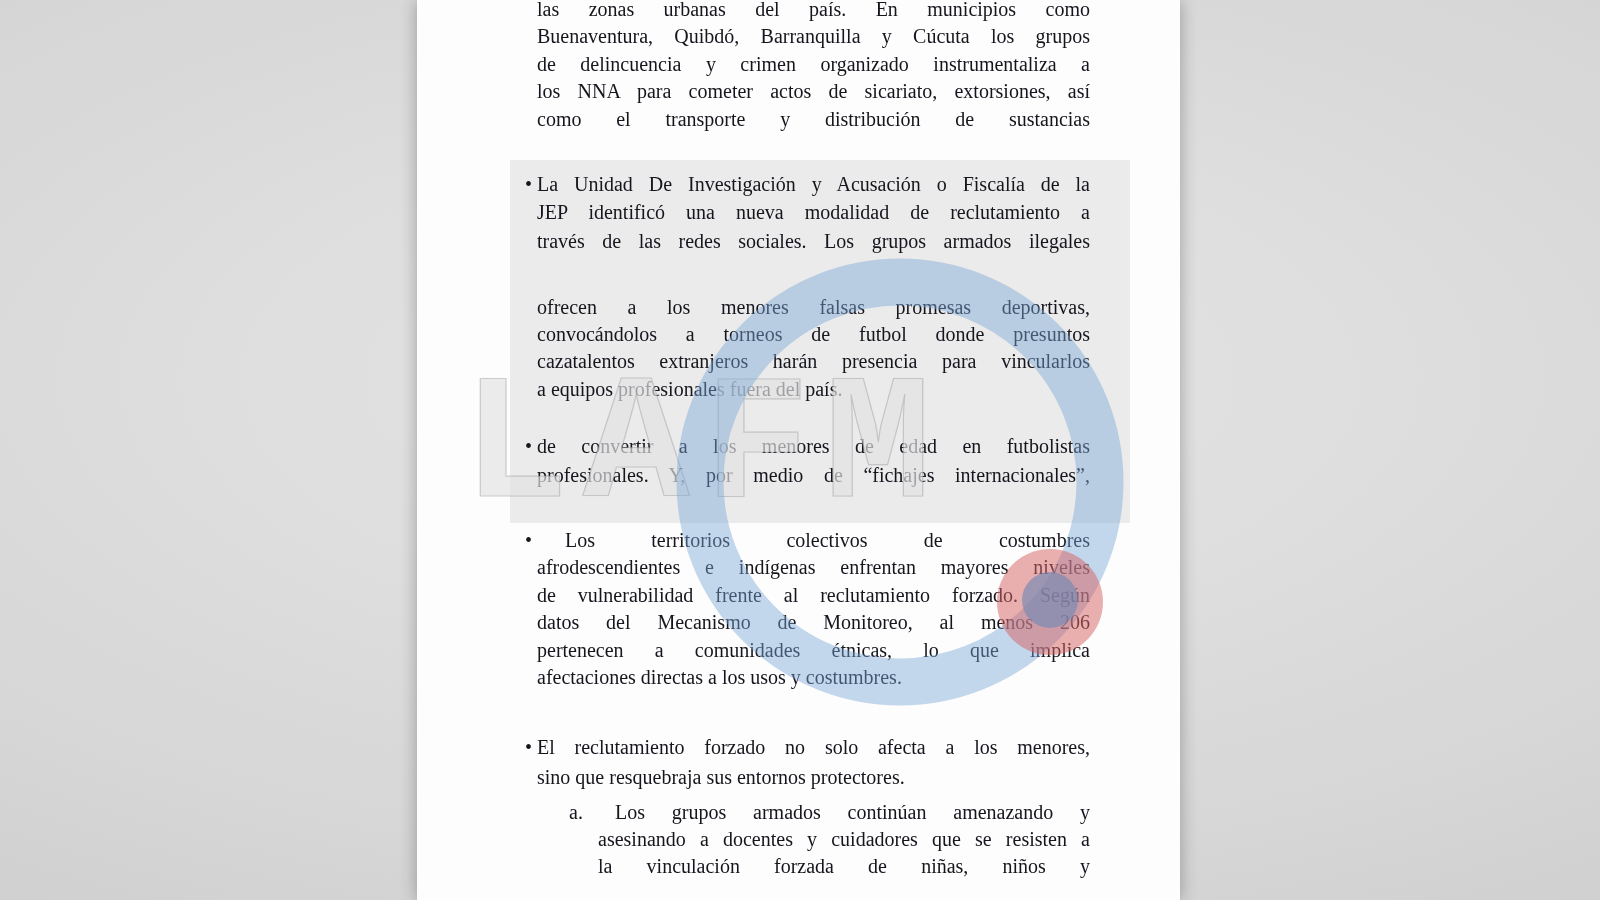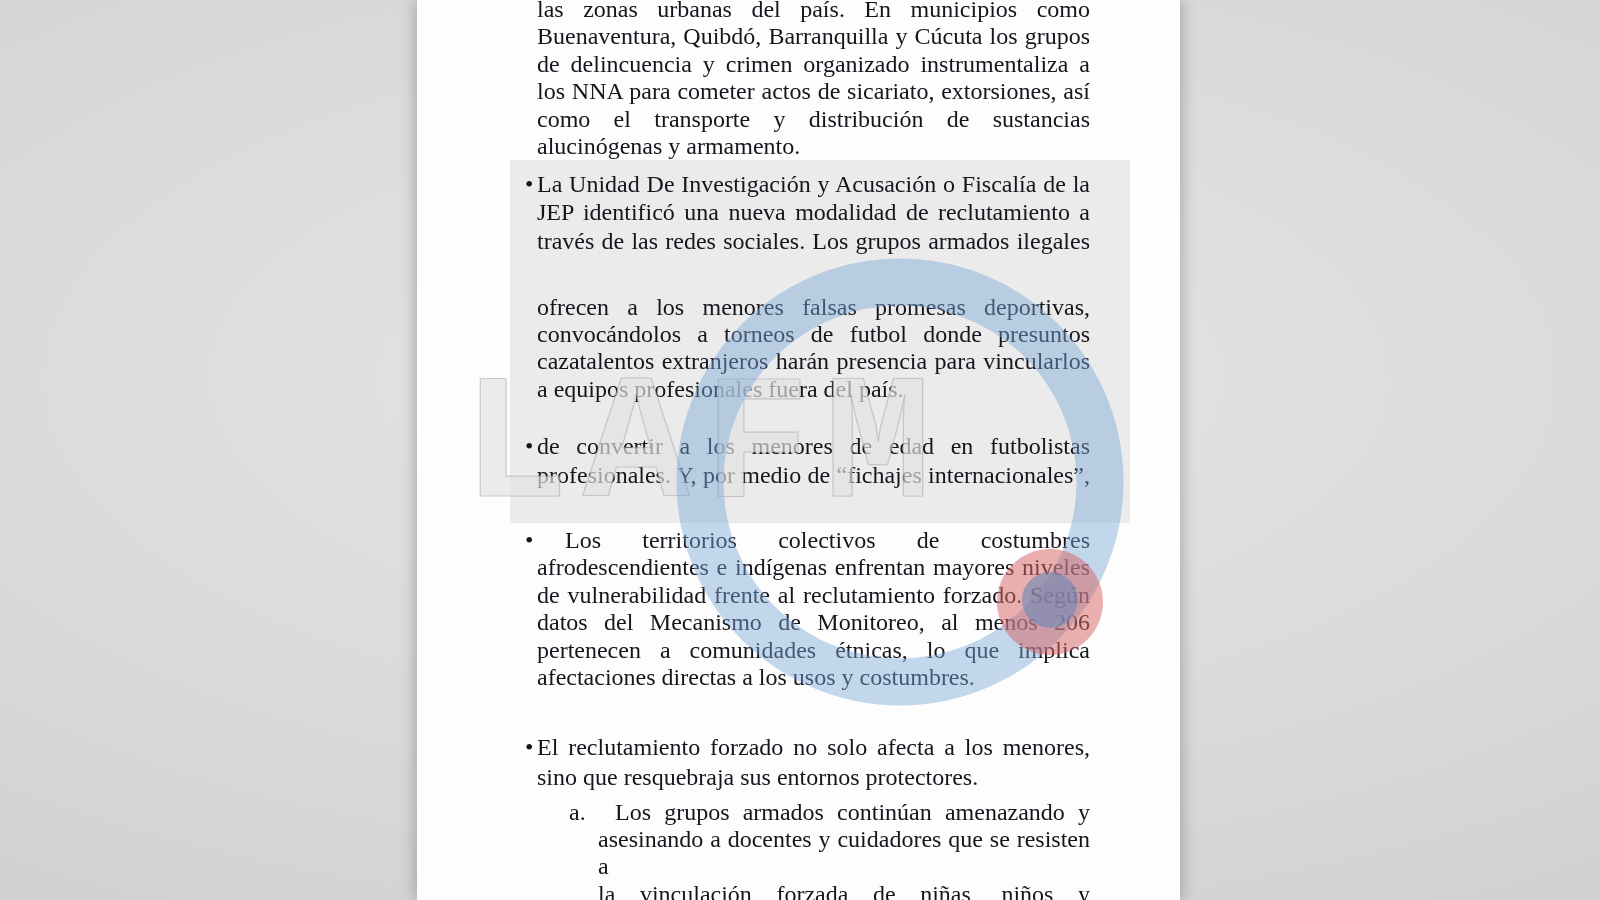--- a/index.html
+++ b/index.html
@@ -35,21 +35,21 @@
     width: 620px;
     height: 363px;
     background: #ebebeb;
   }
   .content {
     position: absolute;
     left: 120px;
     top: 0;
     width: 553px;
     height: 900px;
-    font-size: 24px;
+    font-size: 20px;
     color: #15151d;
     z-index: 2;
   }
   .block {
     position: absolute;
     left: 0;
     width: 100%;
   }
   .ln {
     text-align: justify;
@@ -111,21 +111,20 @@
     <div class="highlight"></div>
 
     <div class="content">
 
       <div class="block blk-intro">
         <div class="ln">las zonas urbanas del país. En municipios como</div>
         <div class="ln">Buenaventura, Quibdó, Barranquilla y Cúcuta los grupos</div>
         <div class="ln">de delincuencia y crimen organizado instrumentaliza a</div>
         <div class="ln">los NNA para cometer actos de sicariato, extorsiones, así</div>
         <div class="ln">como el transporte y distribución de sustancias</div>
-        <div class="ln last">alucinógenas y armamento.</div>
       </div>
 
       <div class="block blk-b1a">
         <span class="marker">•</span>
         <div class="ln">La Unidad De Investigación y Acusación o Fiscalía de la</div>
         <div class="ln">JEP identificó una nueva modalidad de reclutamiento a</div>
         <div class="ln">través de las redes sociales. Los grupos armados ilegales</div>
       </div>
 
       <div class="block blk-b1b">

